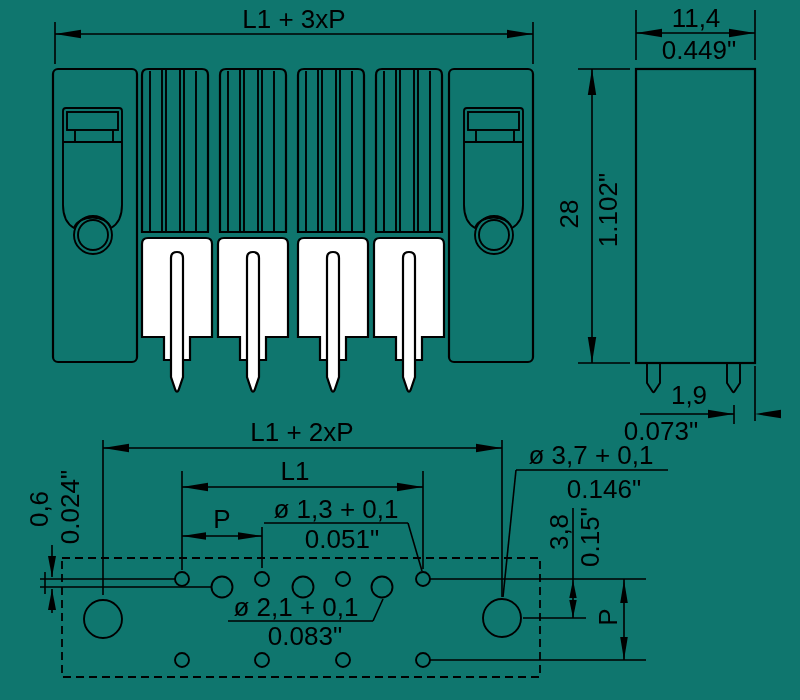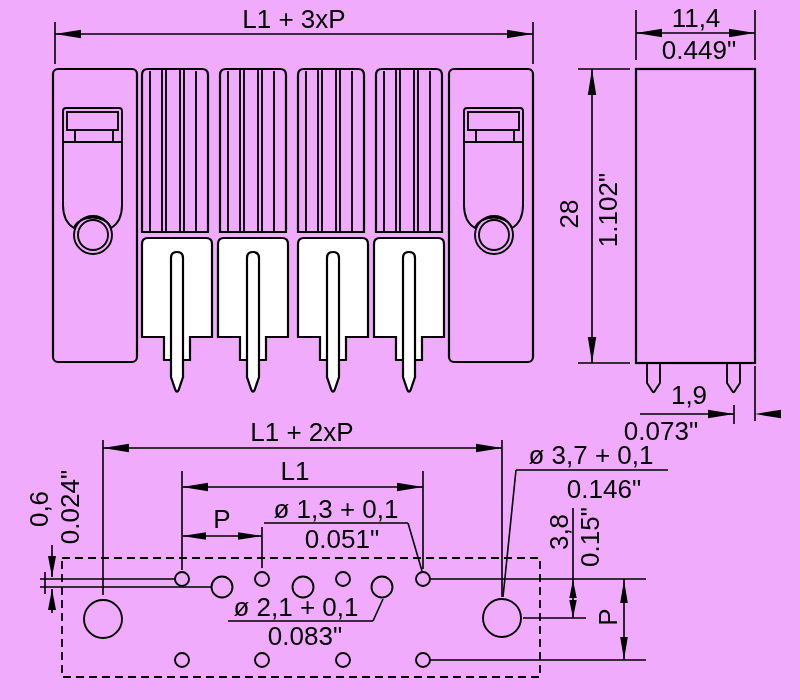--- a/index.html
+++ b/index.html
@@ -1,17 +1,17 @@
 <!DOCTYPE html>
 <html><head>
 <meta charset="utf-8">
 <style>
   html,body{margin:0;padding:0;background:#ffffff;}
   .sheet{
-    width:800px;height:700px;background:#f0abfc;position:relative;overflow:hidden;
+    width:800px;height:700px;background:#0f766e;position:relative;overflow:hidden;
     font-family:"Liberation Sans", sans-serif;
   }
   svg text{
     font-family:"Liberation Sans", sans-serif;
     font-size:26px;
     fill:#000;
     stroke:none;
   }
   .outline{stroke:#000;stroke-width:2.2;fill:none;}
   .outline-fill{stroke:#000;stroke-width:2.2;fill:#ffffff;}

